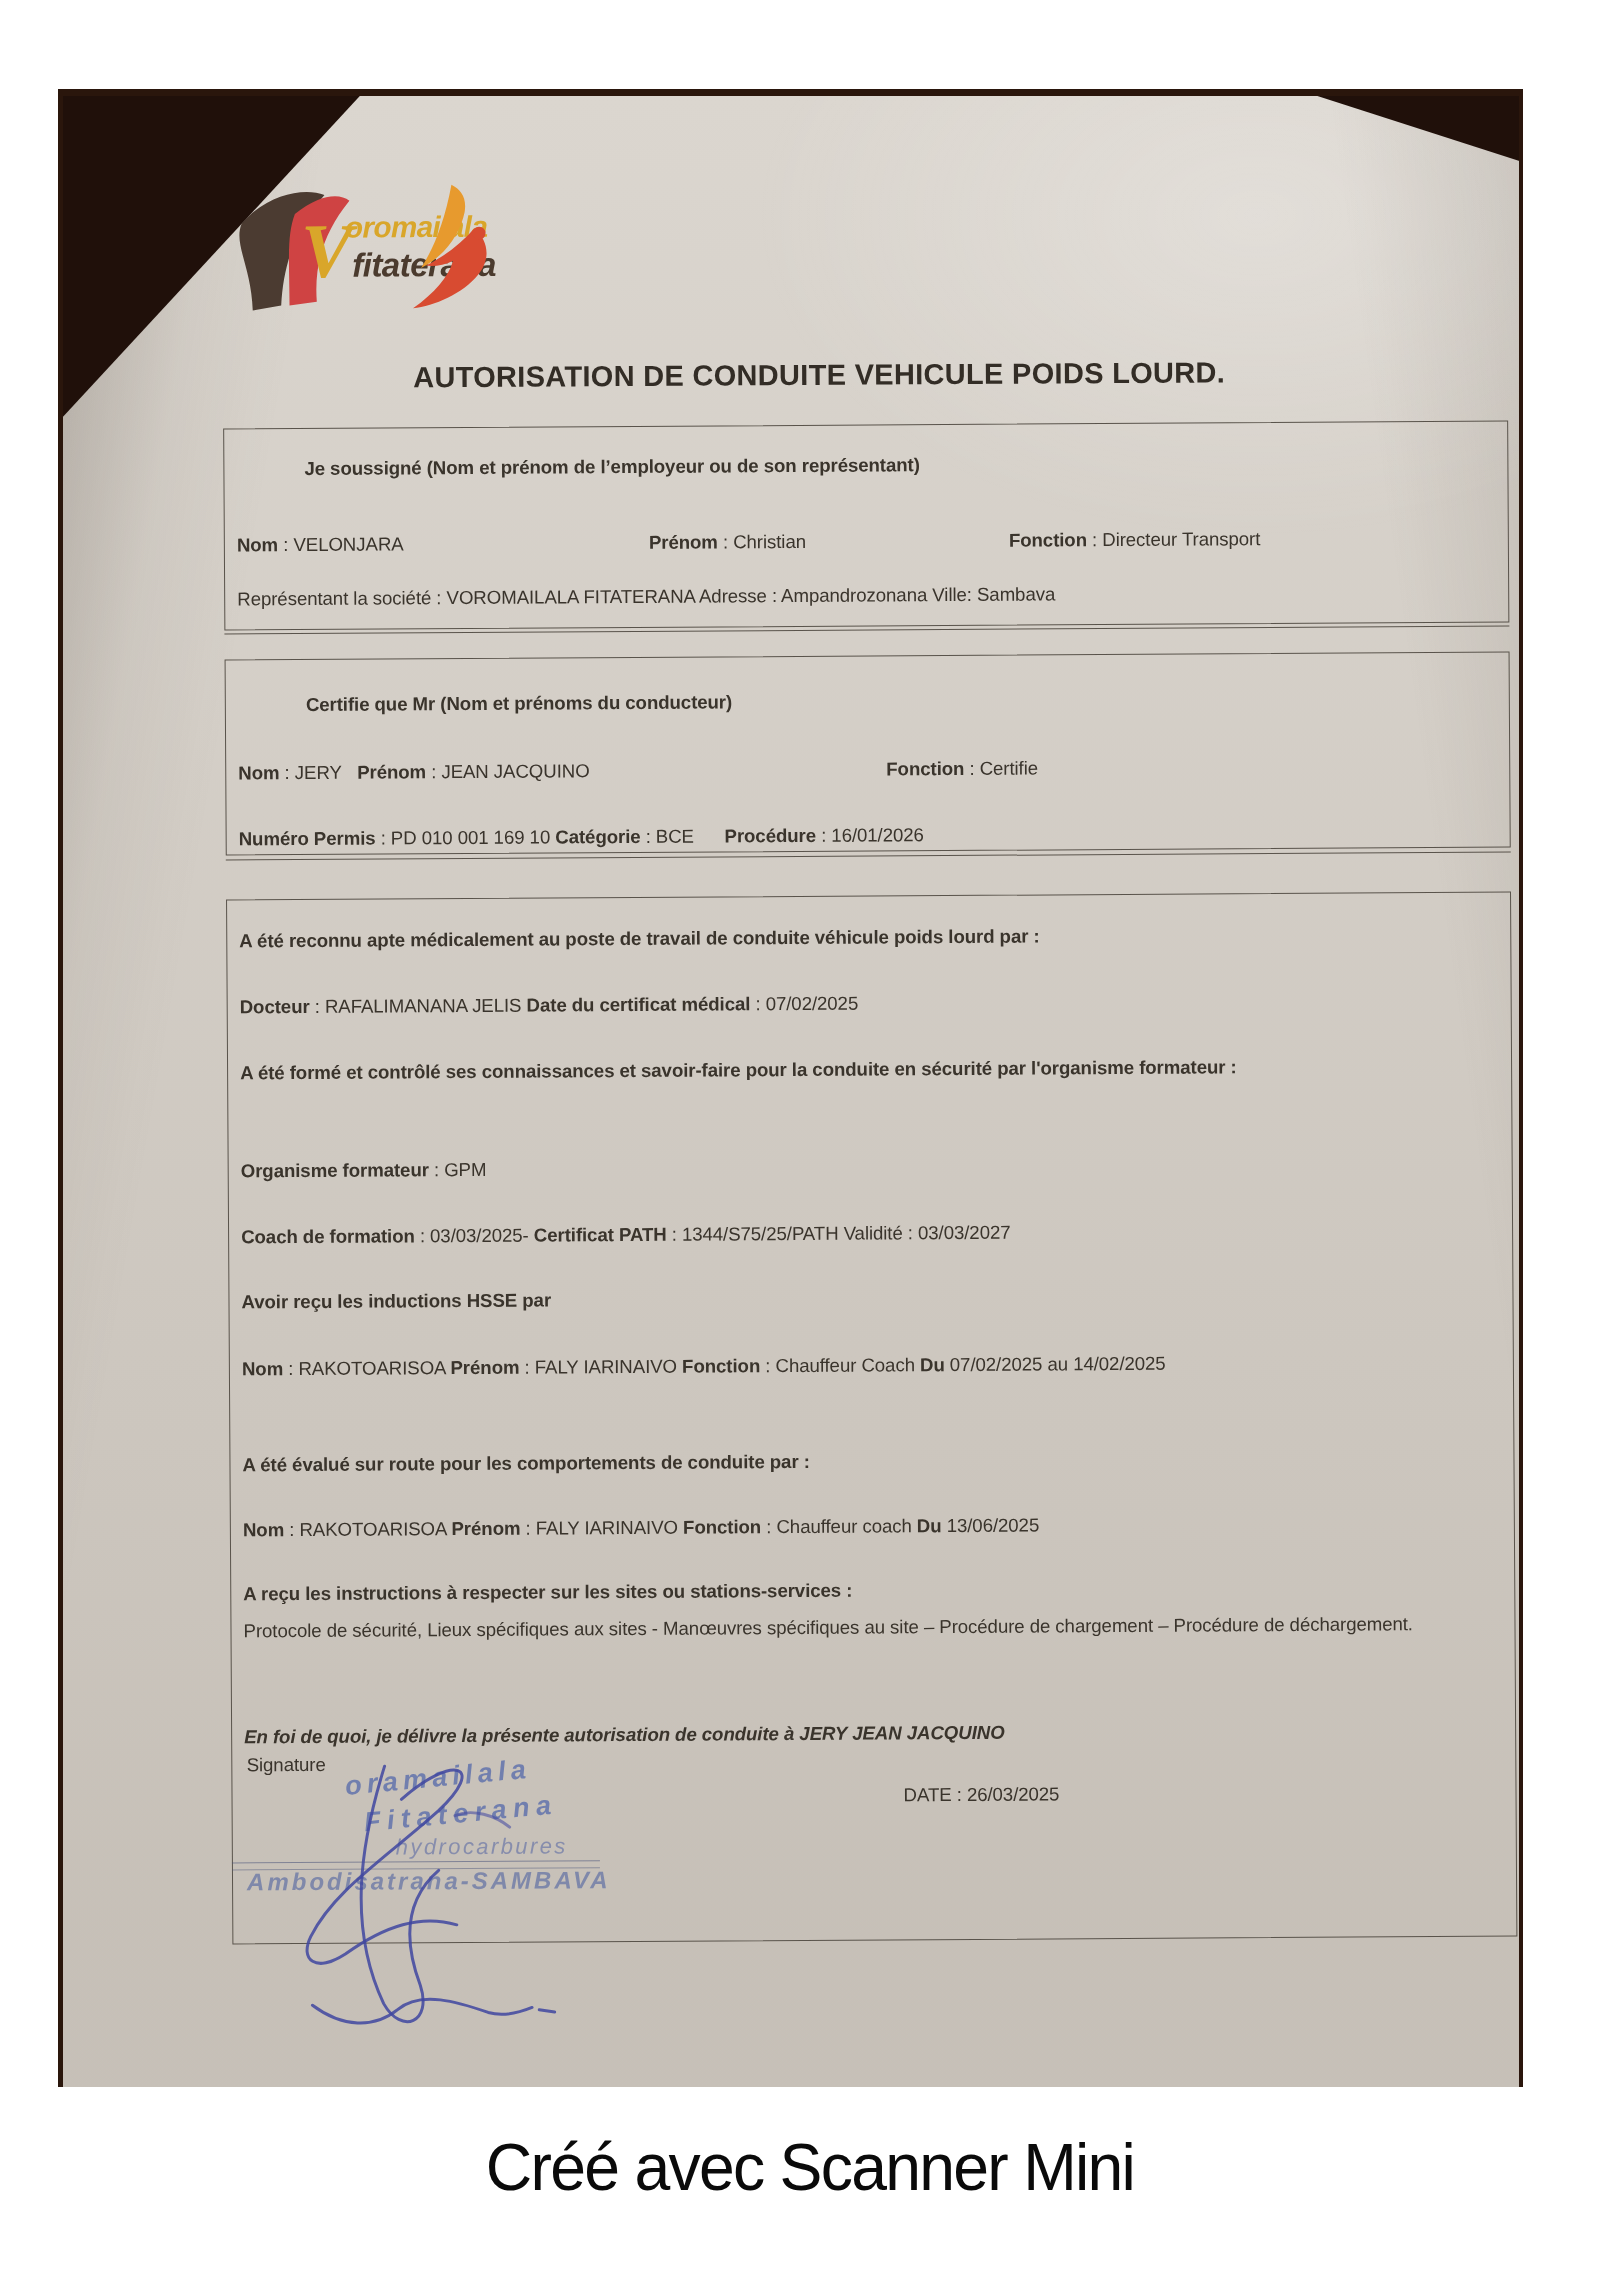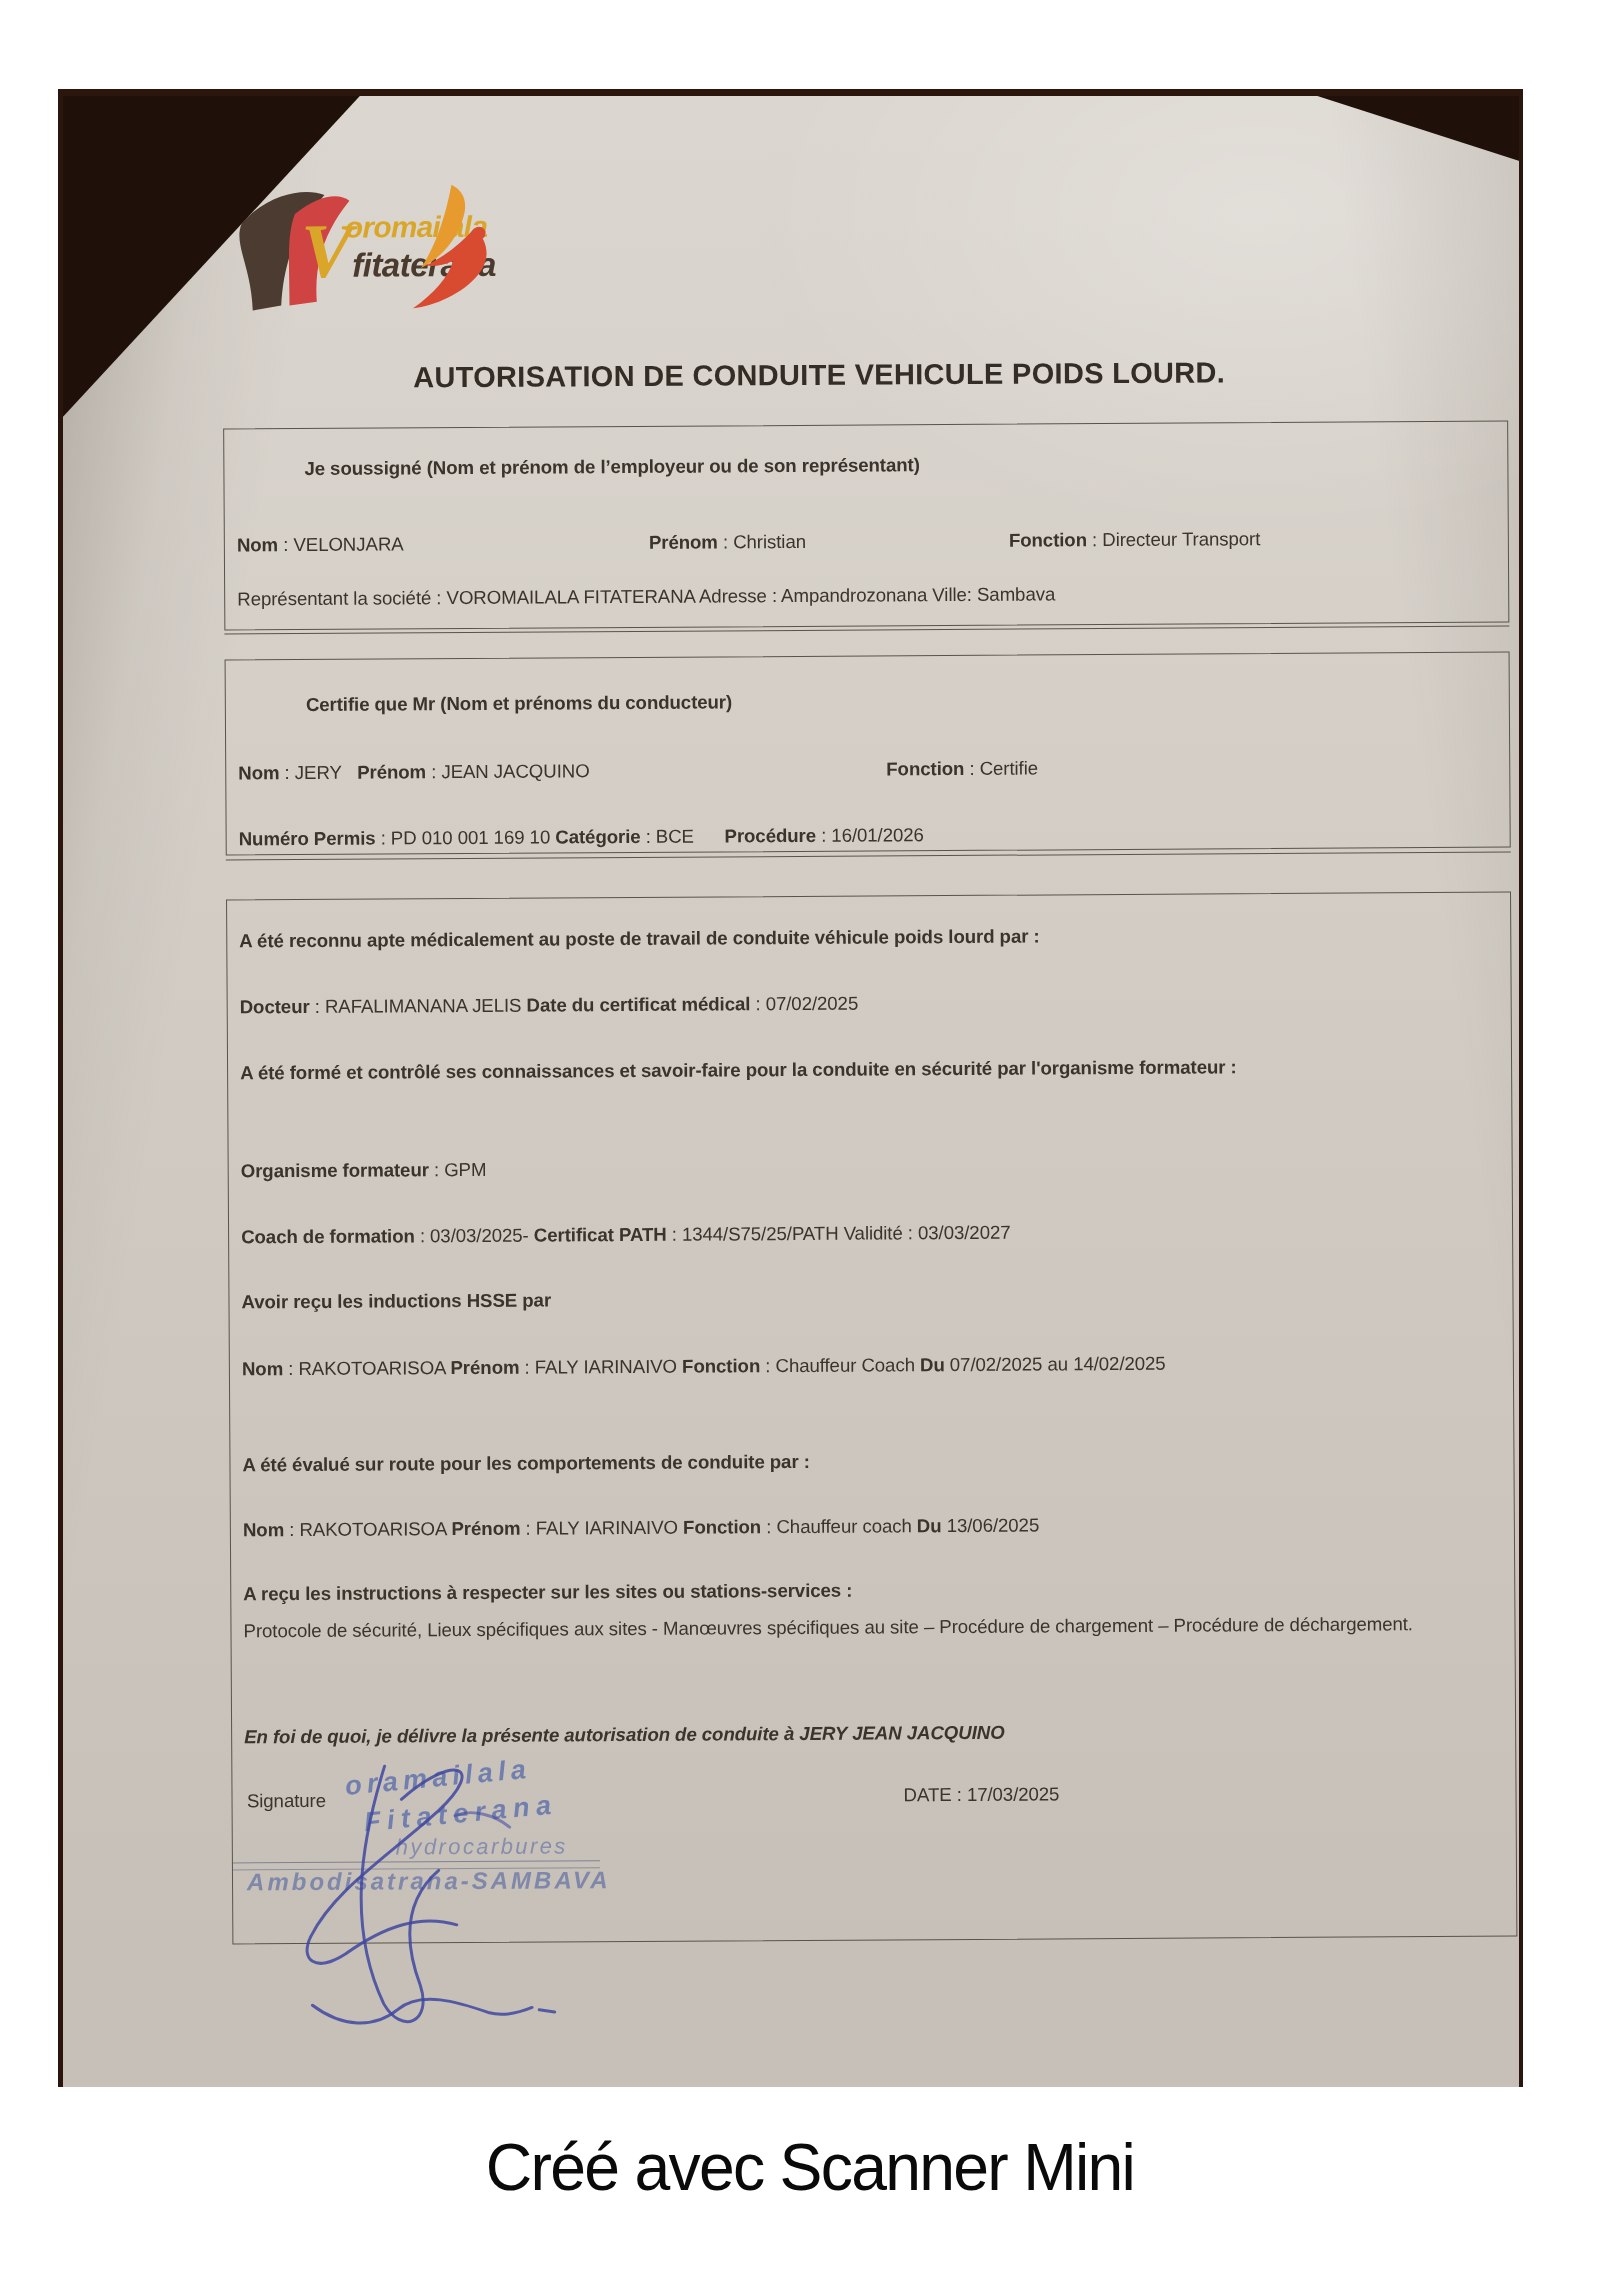--- a/index.html
+++ b/index.html
@@ -101,22 +101,22 @@
           <div class="wrapln" style="top:156px"><span class="bb">A été formé et contrôlé ses connaissances et savoir-faire pour la conduite en sécurité par l'organisme formateur  :</span></div>
           <div class="ln" style="top:260px"><span class="bb">Organisme formateur</span><span> : GPM</span></div>
           <div class="ln" style="top:326px"><span class="bb">Coach de formation</span><span> : 03/03/2025- </span><span class="bb">Certificat PATH</span><span> : 1344/S75/25/PATH Validité : 03/03/2027</span></div>
           <div class="ln" style="top:391px"><span class="bb">Avoir reçu les inductions HSSE par</span></div>
           <div class="ln" style="top:458px"><span class="bb">Nom</span><span> : RAKOTOARISOA </span><span class="bb">Prénom</span><span> : FALY IARINAIVO </span><span class="bb">Fonction</span><span> : Chauffeur Coach </span><span class="bb">Du</span><span> 07/02/2025 au 14/02/2025</span></div>
           <div class="ln" style="top:554px"><span class="bb">A été évalué sur route pour les comportements de conduite par  :</span></div>
           <div class="ln" style="top:619px"><span class="bb">Nom</span><span>  : RAKOTOARISOA </span><span class="bb">Prénom</span><span>  : FALY IARINAIVO </span><span class="bb">Fonction</span><span> : Chauffeur coach </span><span class="bb">Du</span><span> 13/06/2025</span></div>
           <div class="ln" style="top:683px"><span class="bb">A reçu les instructions à respecter sur les sites ou stations-services :</span></div>
           <div class="wrapln" style="top:715px;line-height:32px"><span>Protocole de sécurité, Lieux spécifiques aux sites - Manœuvres spécifiques au site – Procédure de chargement – Procédure de déchargement.</span></div>
           <div class="ln" style="top:826px"><span class="bb ii">En foi de quoi, je délivre la présente autorisation de conduite à JERY JEAN JACQUINO</span></div>
-          <div class="ln" style="top:890px;left:14.3px">Signature</div>
-          <div class="ln" style="top:888px;left:671px">DATE : 17/03/2025</div>
+          <div class="ln" style="top:854px;left:14.3px">Signature</div>
+          <div class="ln" style="top:888px;left:671px">DATE : 26/03/2025</div>
         </div>
 
         <div class="stampA">
           <div class="s1">oramailala</div>
           <div class="s2">Fitaterana</div>
         </div>
 
         <div class="stampB">
           <div class="s1">hydrocarbures</div>
           <div class="rule"></div>

